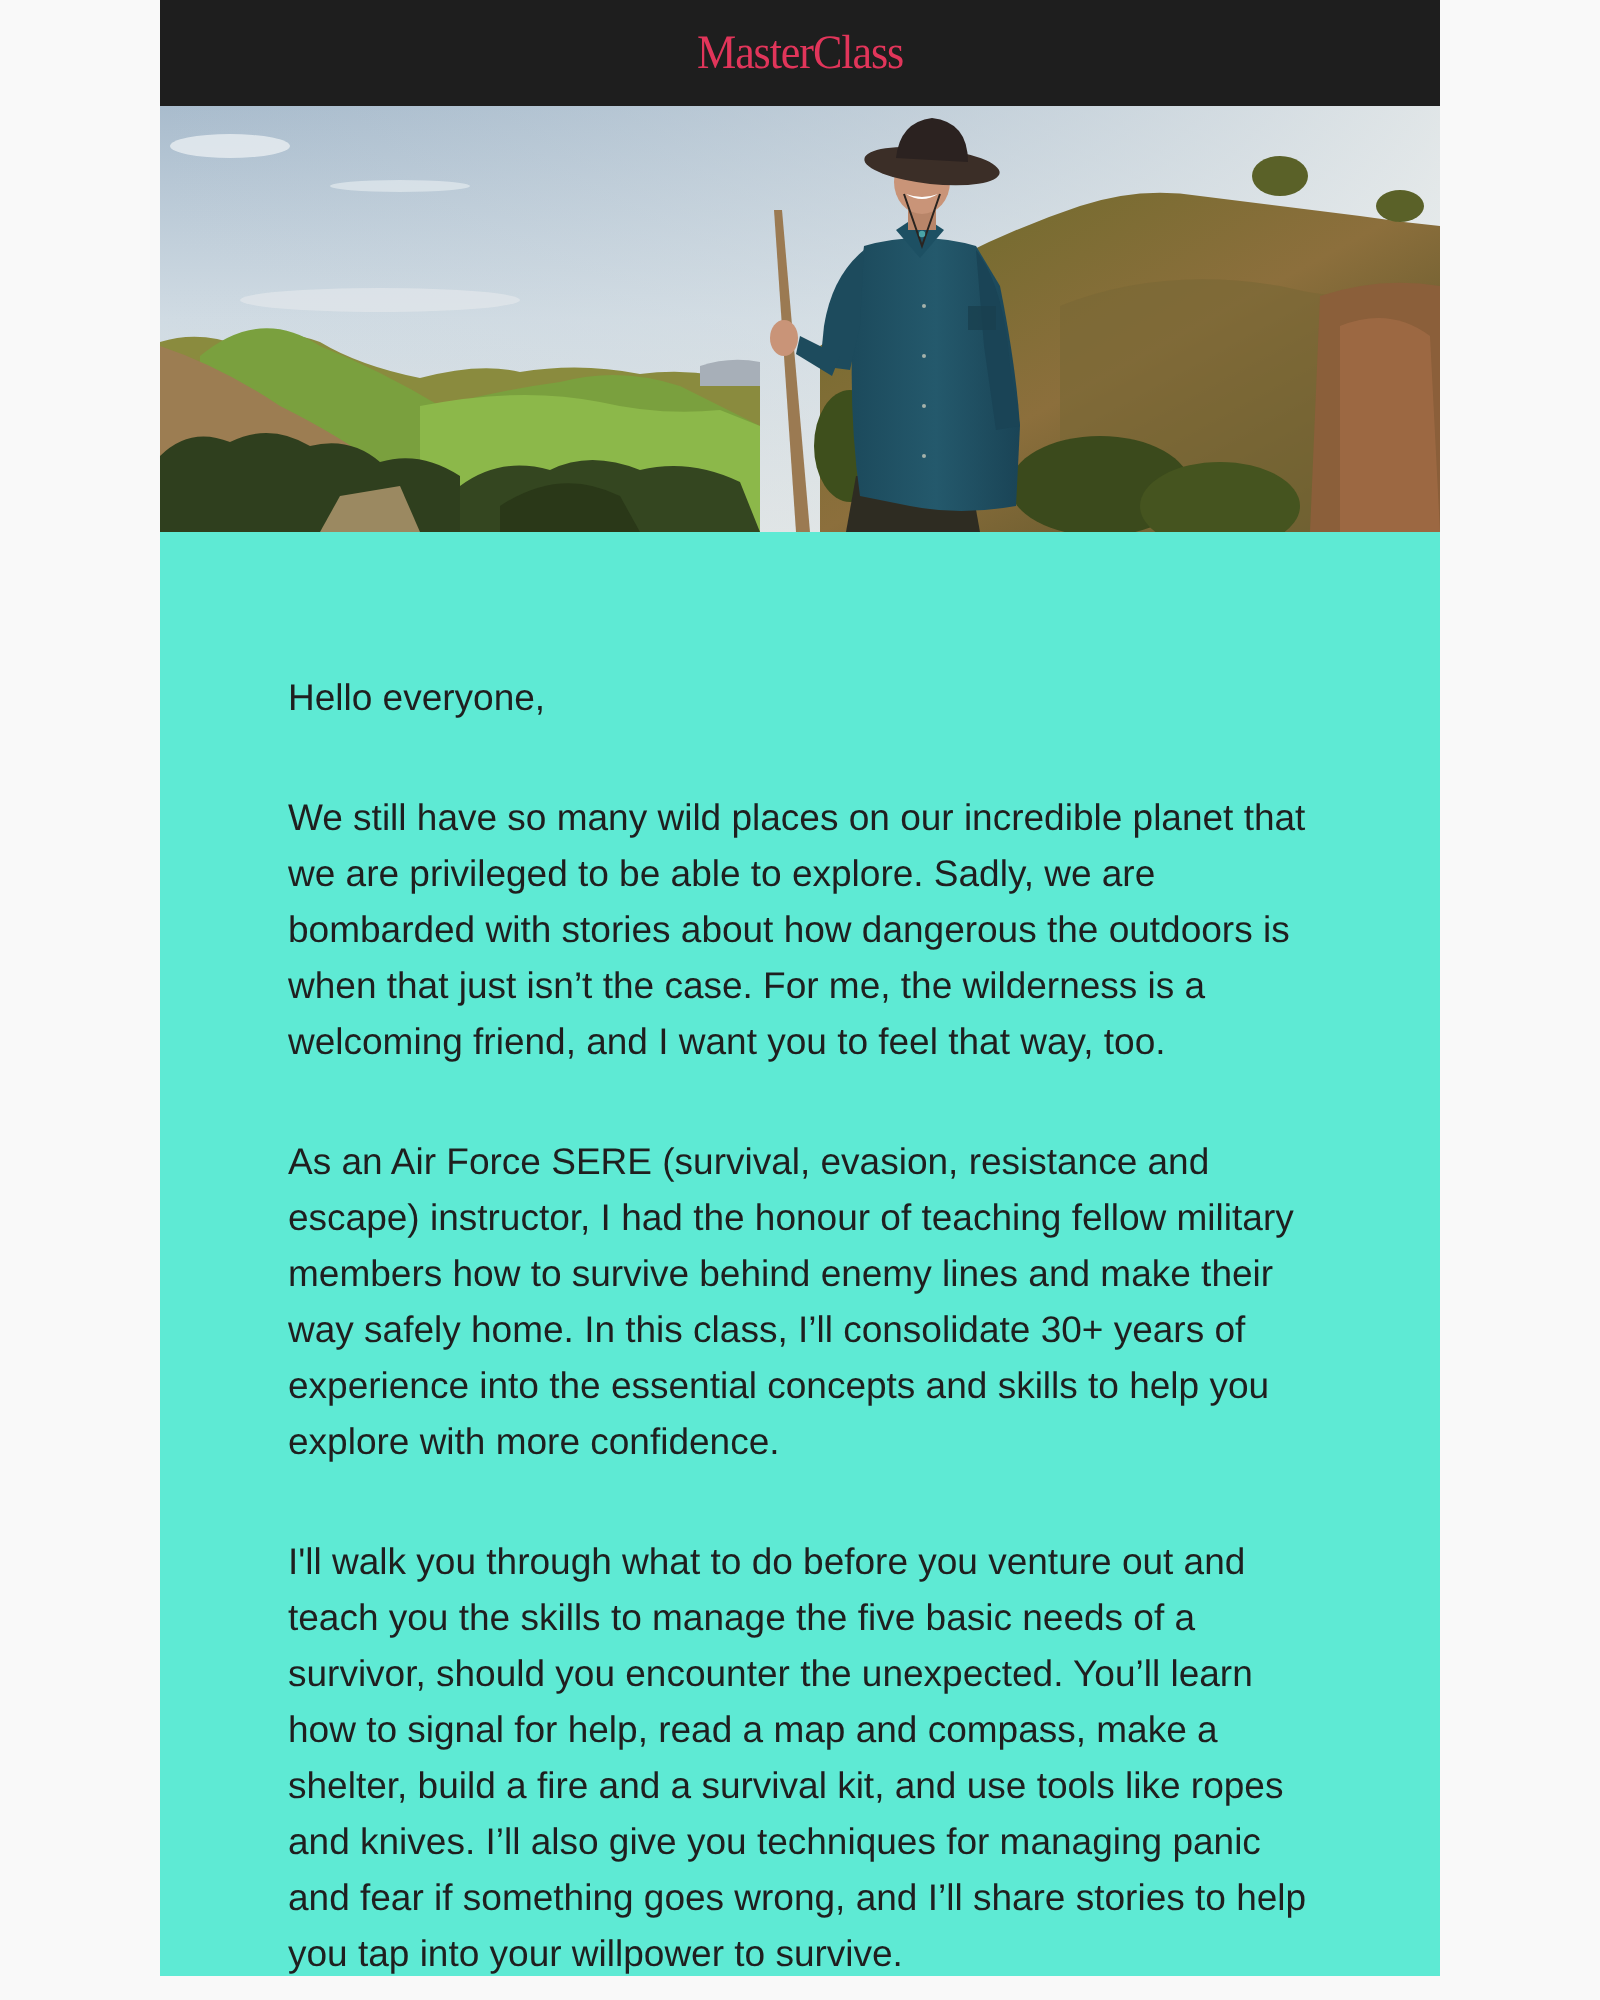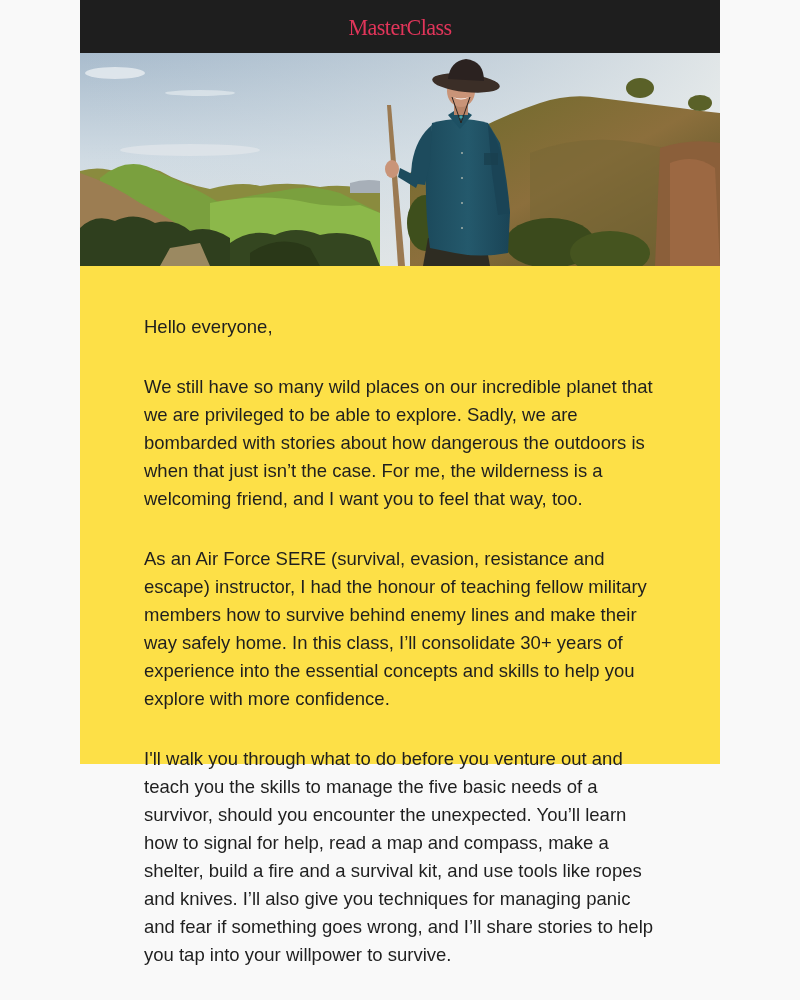--- a/index.html
+++ b/index.html
@@ -8,22 +8,22 @@
       background: #f9f9f9;
       width: 800px;
       height: 1000px;
       overflow: hidden;
     }
     .email {
       position: absolute;
       left: 80px;
       top: 0;
       width: 640px;
-      height: 764px;
-      background: #fde047;
+      height: 988px;
+      background: #5eead4;
     }
     .header {
       height: 53px;
       background: #1e1e1e;
       display: flex;
       align-items: center;
       justify-content: center;
     }
     .logo {
       font-family: "Liberation Serif", "DejaVu Serif", serif;
@@ -47,21 +47,21 @@
       padding: 0 64px;
       font-family: "Liberation Sans", "DejaVu Sans", sans-serif;
       color: #1f1f1f;
       font-size: 18.5px;
       line-height: 28px;
     }
     .body-copy p {
       margin: 0 0 32px 0;
     }
     .greeting {
-      padding-top: 47px;
+      padding-top: 69px;
     }
   </style>
 </head>
 <body>
 
 <div class="email">
   <div class="header">
     <a class="logo">MasterClass</a>
   </div>
 

